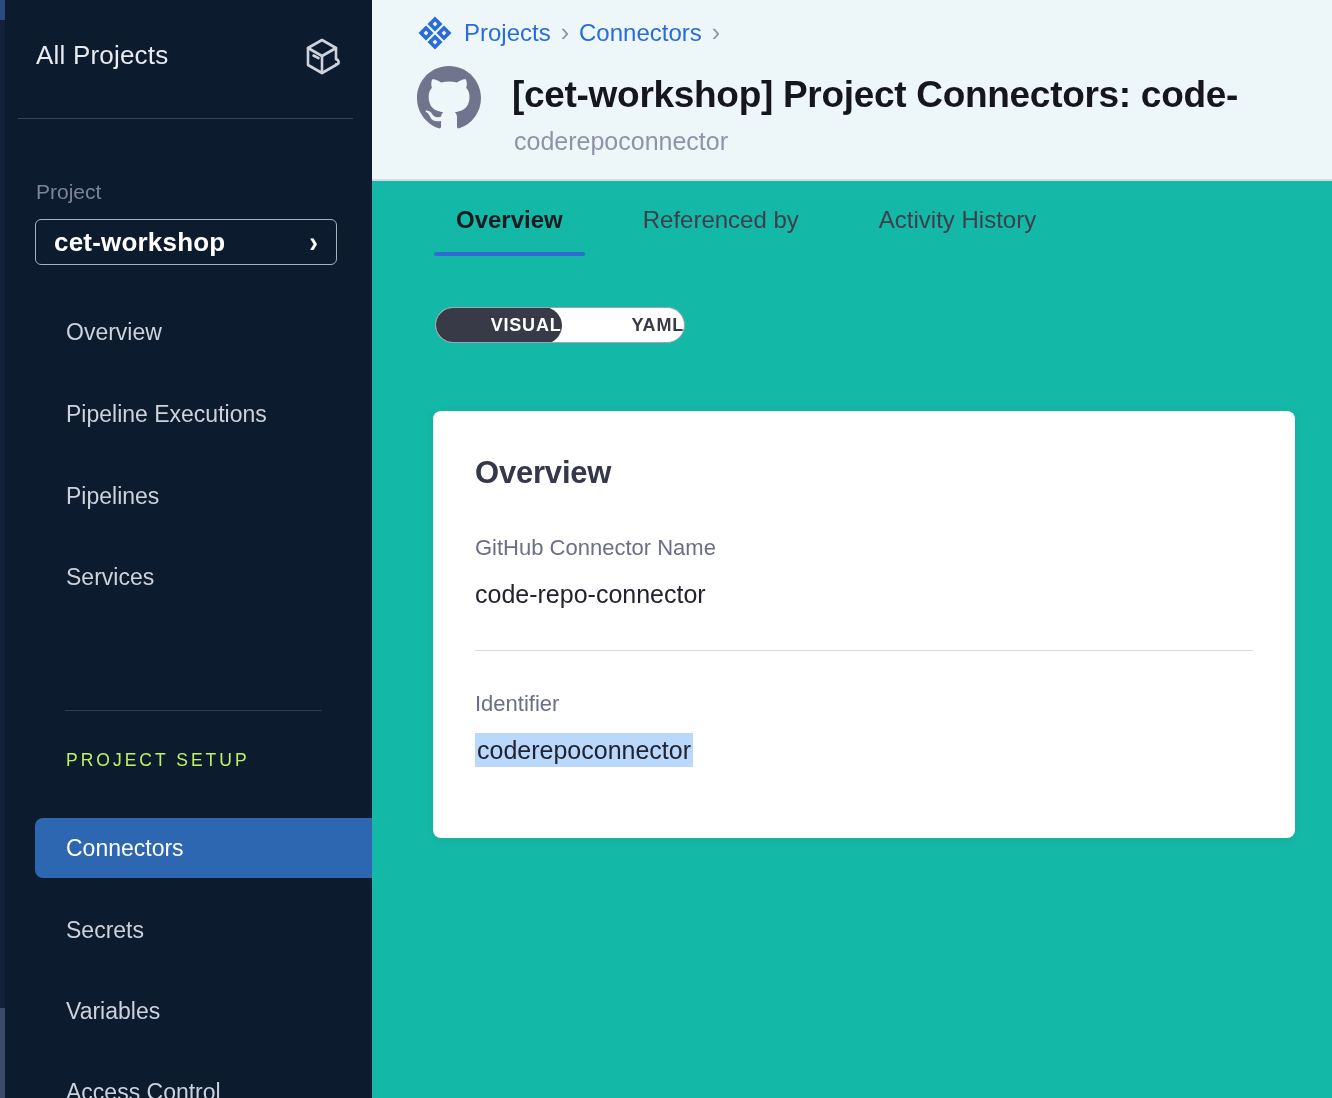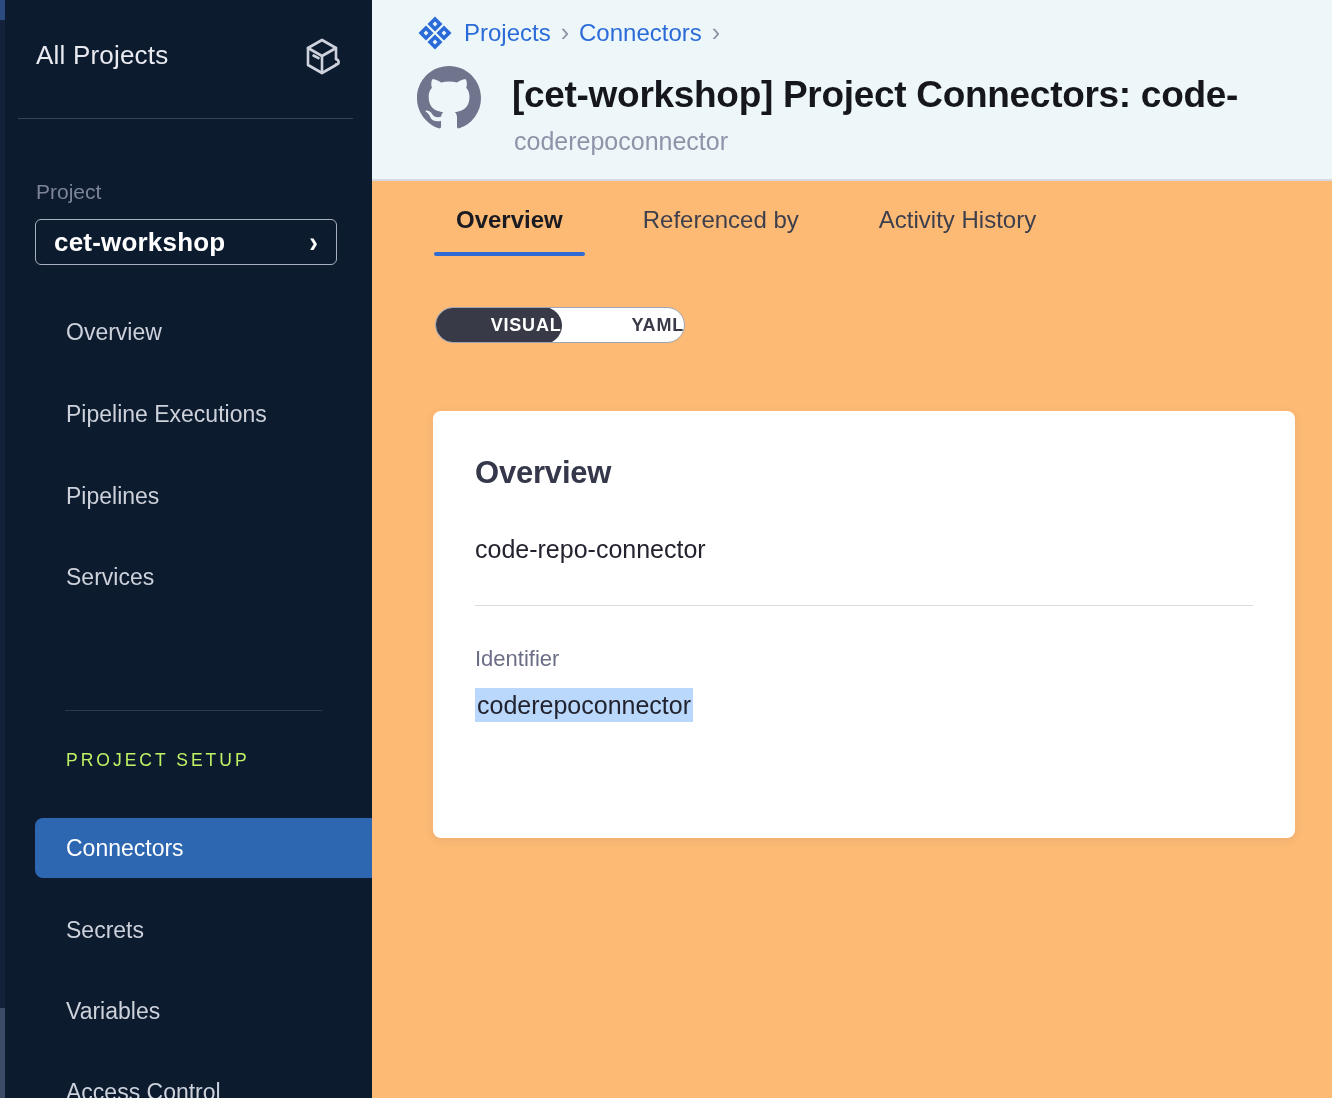--- a/index.html
+++ b/index.html
@@ -31,21 +31,21 @@
   .nav-item.active{
     left:35px;width:337px;padding-left:31px;background:#2e67b1;color:#ffffff;
     border-radius:8px 0 0 8px;
   }
   .sb-divider-mid{position:absolute;left:65px;top:710px;width:257px;height:0;border-top:1px solid #2e3a50;}
   .section-label{
     position:absolute;left:66px;top:750px;font-size:17.5px;letter-spacing:3px;
     color:#bef264;font-weight:400;
   }
   
-  .content{position:absolute;left:372px;top:0;width:960px;height:1098px;background:#fdba74;}
+  .content{position:absolute;left:372px;top:0;width:960px;height:1098px;background:#14b8a6;}
   .header-band{
     position:absolute;left:0;top:0;width:960px;height:179px;background:#edf7f9;
     border-bottom:2px solid #d6dbe2;
   }
   .breadcrumb{position:absolute;left:45px;top:14px;height:38px;display:flex;align-items:center;gap:9px;}
   .crumb-icon{width:36px;height:36px;margin-right:2px;}
   .crumb-link{font-size:24px;color:#2a6bd8;cursor:pointer;text-decoration:none;}
   .crumb-sep{font-size:25px;color:#8d95a3;padding:0 1px;transform:translateY(-1px);}
   .gh-logo{position:absolute;left:45px;top:66px;width:64px;height:64px;}
   .page-title{
@@ -191,20 +191,21 @@
       <span>VISUAL</span>
     </div>
     <div class="toggle-opt">
       <span>YAML</span>
     </div>
   </div>
 
   <div class="card">
     <h2 class="card-title">Overview</h2>
 
+    <div class="field-label">GitHub Connector Name</div>
     <div class="field-value">code-repo-connector</div>
 
     <hr class="card-divider">
 
     <div class="field-label">Identifier</div>
     <div class="field-value"><span class="selected-text">coderepoconnector</span></div>
   </div>
 
 </div>
 

